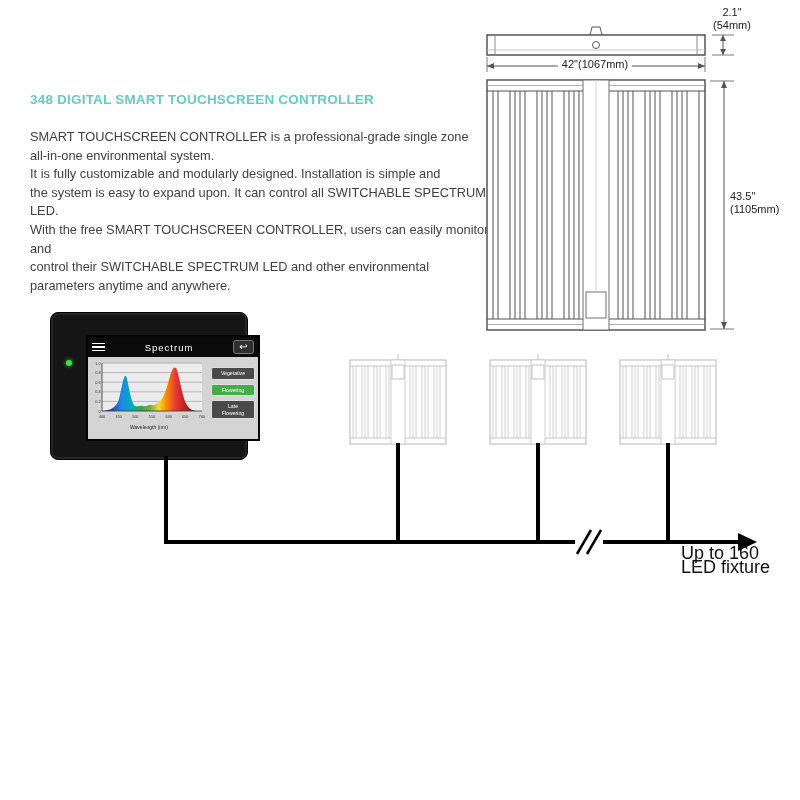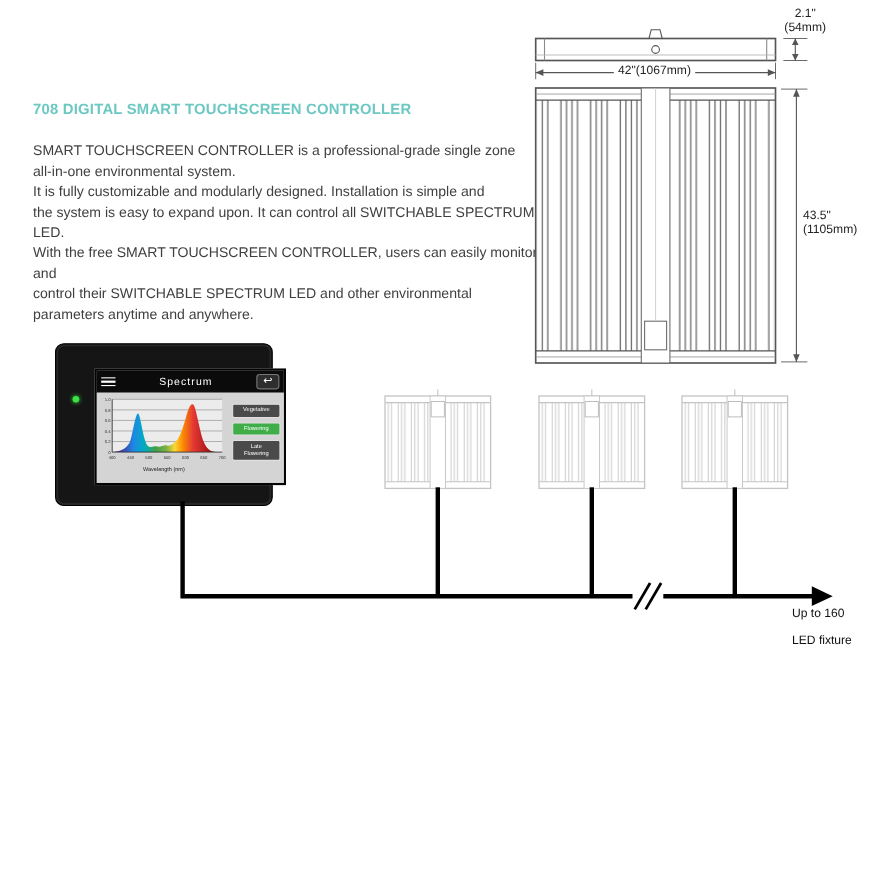--- a/index.html
+++ b/index.html
@@ -57,21 +57,21 @@
   .btn-col { width:50px; padding-top:10px; display:flex; flex-direction:column; align-items:center; gap:4px; }
   .mode-btn {
     width:44px; background:#4a4a4a; color:#fff; border:1px solid #e0e0e0; border-radius:2px;
     font-size:5.2px; line-height:1.25; text-align:center; padding:2px 1px;
     white-space:pre-line; font-family:"Liberation Sans", sans-serif; cursor:pointer;
   }
   .mode-btn.green { background:#3fae49; }
 
   
   .capacity-label {
-    left:720px; top:546px; font-size:11px; line-height:24px; color:#111;
+    left:681px; top:546px; font-size:18px; line-height:14px; color:#111;
     white-space:pre-line;
   }
 
   svg { display:block; }
   .ticktext { font-family:"Liberation Sans", sans-serif; }
 </style>
 </head>
 <body>
 
 <svg width="0" height="0" style="position:absolute">
@@ -98,21 +98,21 @@
       <stop offset="0.52" stop-color="#7cb342"></stop>
       <stop offset="0.60" stop-color="#fdd835"></stop>
       <stop offset="0.68" stop-color="#fb8c00"></stop>
       <stop offset="0.78" stop-color="#e53935"></stop>
       <stop offset="0.90" stop-color="#b71c1c"></stop>
       <stop offset="1" stop-color="#7f1010"></stop>
     </linearGradient>
   </defs>
 </svg>
 
-<div class="abs page-title">708 DIGITAL SMART TOUCHSCREEN CONTROLLER</div>
+<div class="abs page-title">348 DIGITAL SMART TOUCHSCREEN CONTROLLER</div>
 <div class="abs description">SMART TOUCHSCREEN CONTROLLER is a professional-grade single zone
 all-in-one environmental system.
 It is fully customizable and modularly designed. Installation is simple and
 the system is easy to expand upon. It can control all  SWITCHABLE SPECTRUM LED.
 With the free SMART TOUCHSCREEN CONTROLLER, users can easily monitor and
 control their SWITCHABLE SPECTRUM LED and other environmental
 parameters anytime and anywhere.</div>
 
 <svg class="abs" style="left:480px; top:20px;" width="230" height="40" viewBox="0 0 230 40">
   <path d="M110,15 L112,7 L120,7 L122,15" fill="none" stroke="#555" stroke-width="1"></path>

